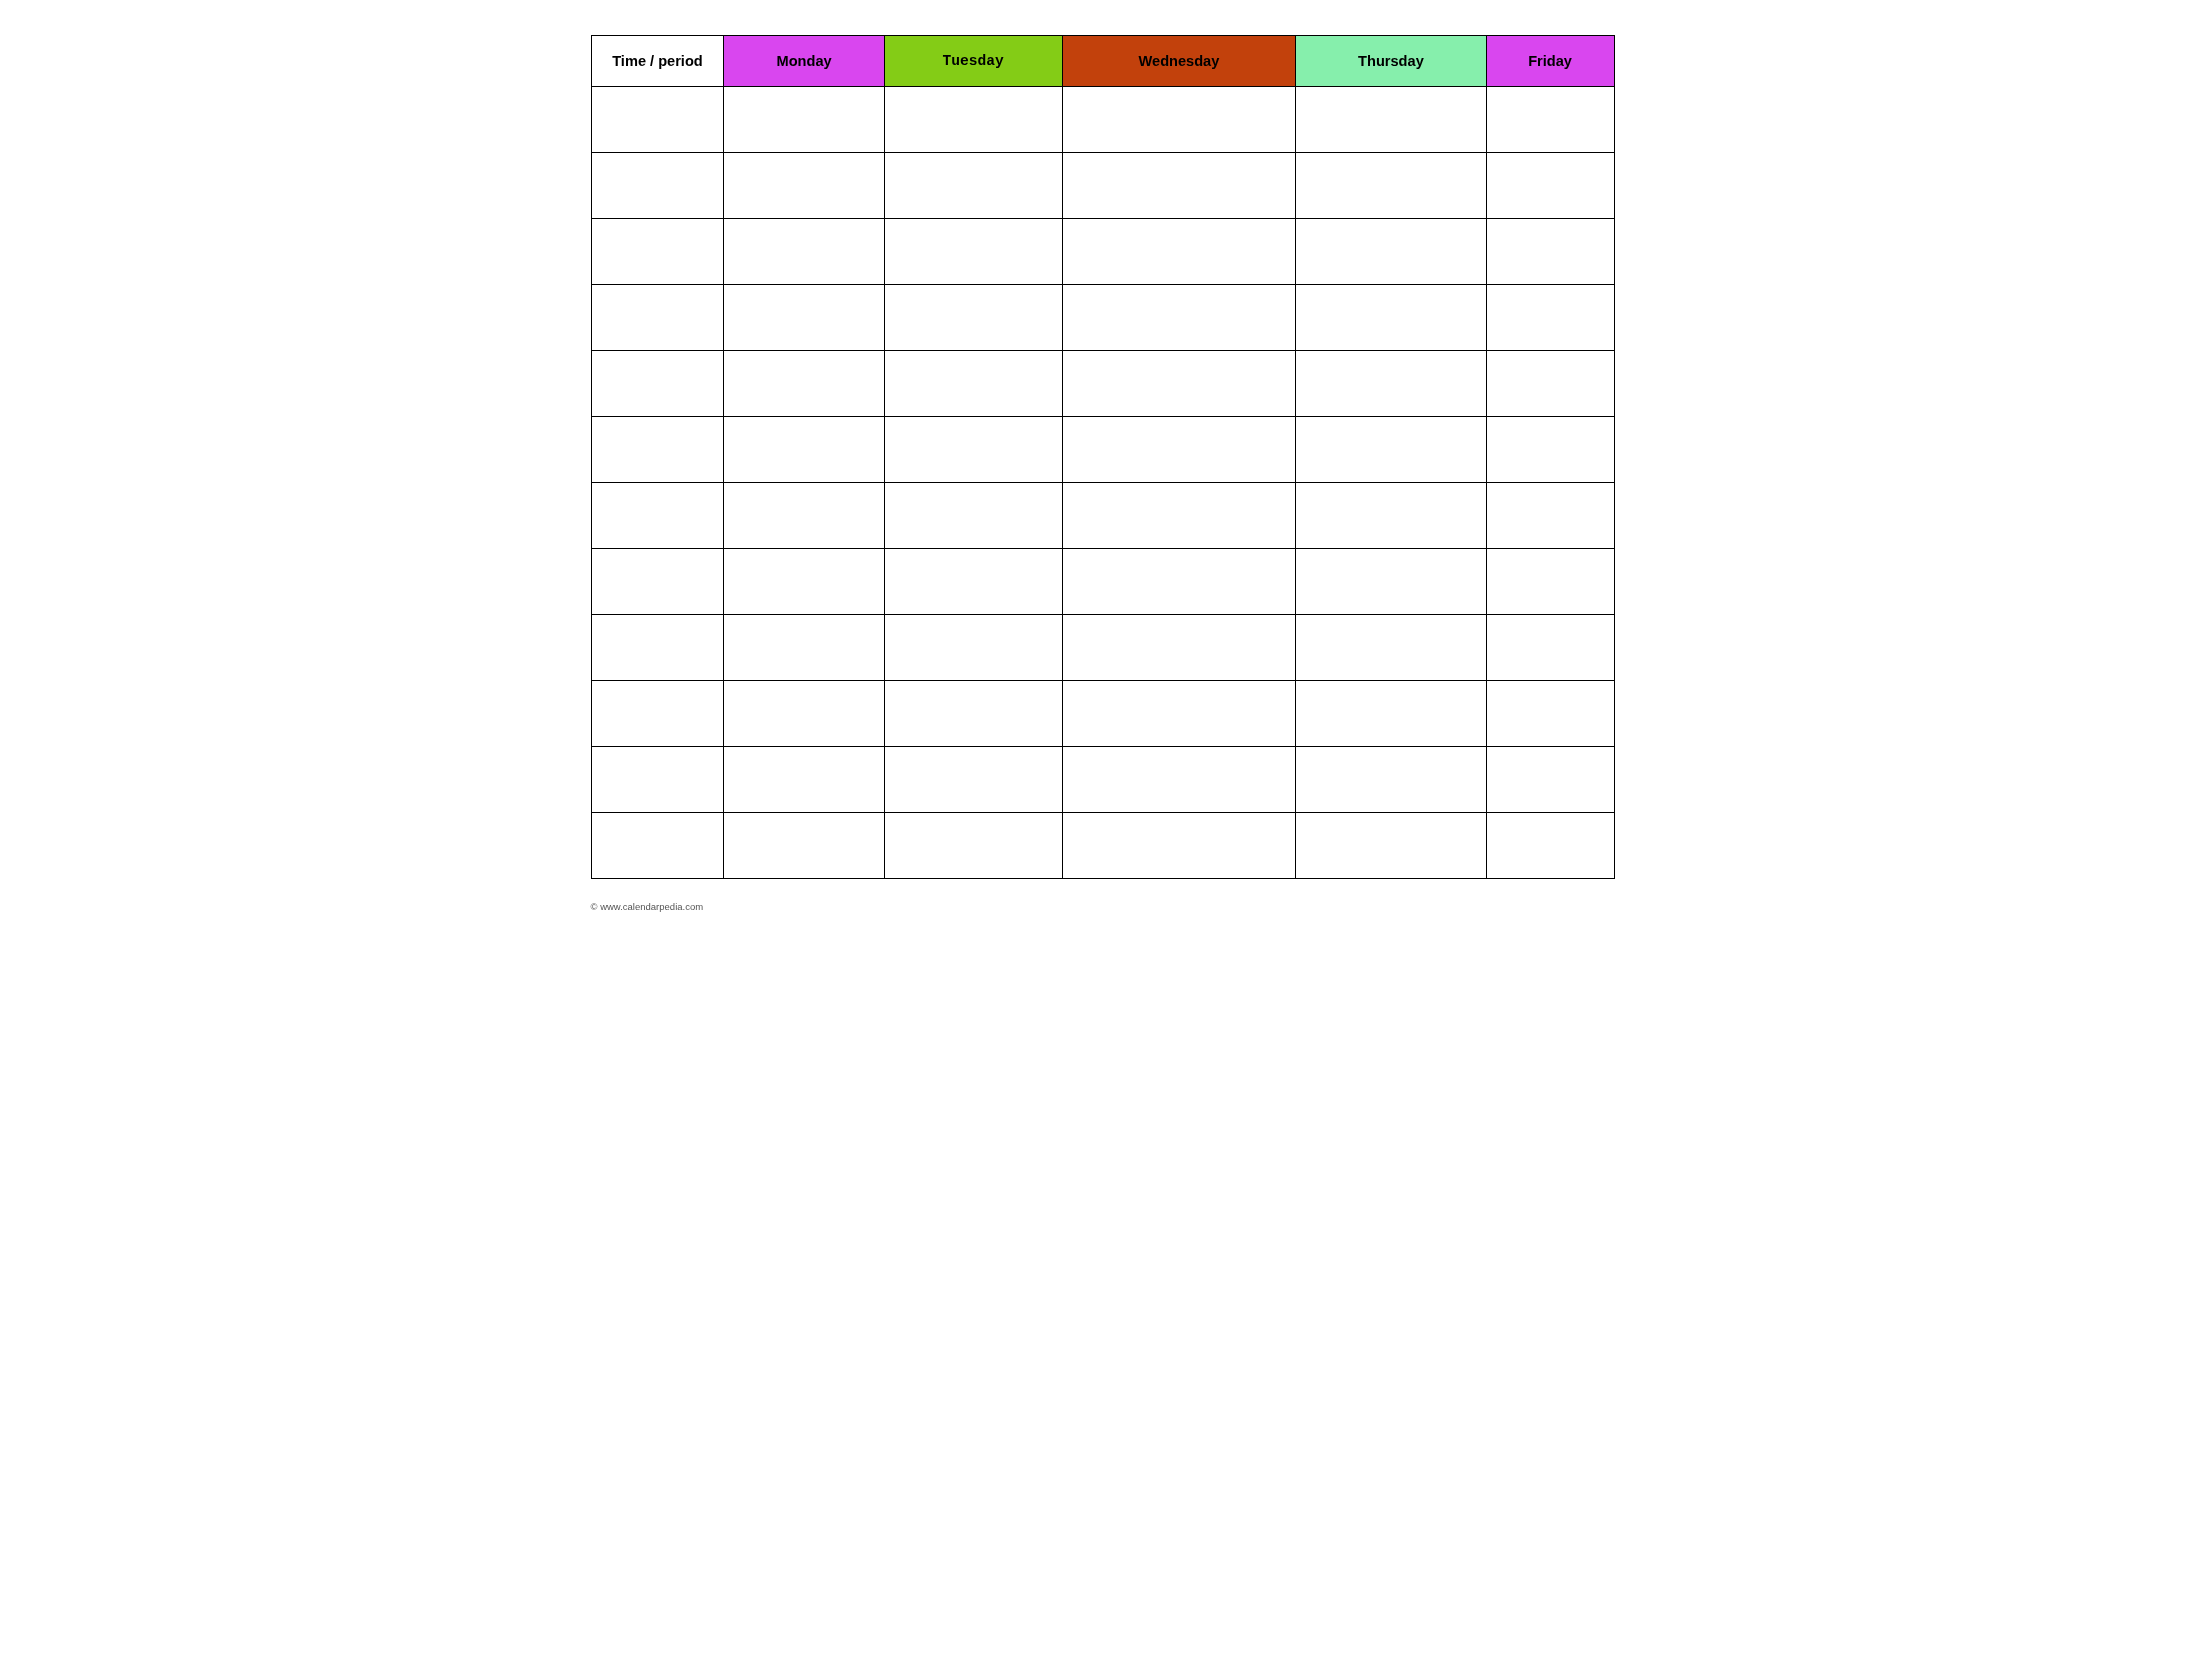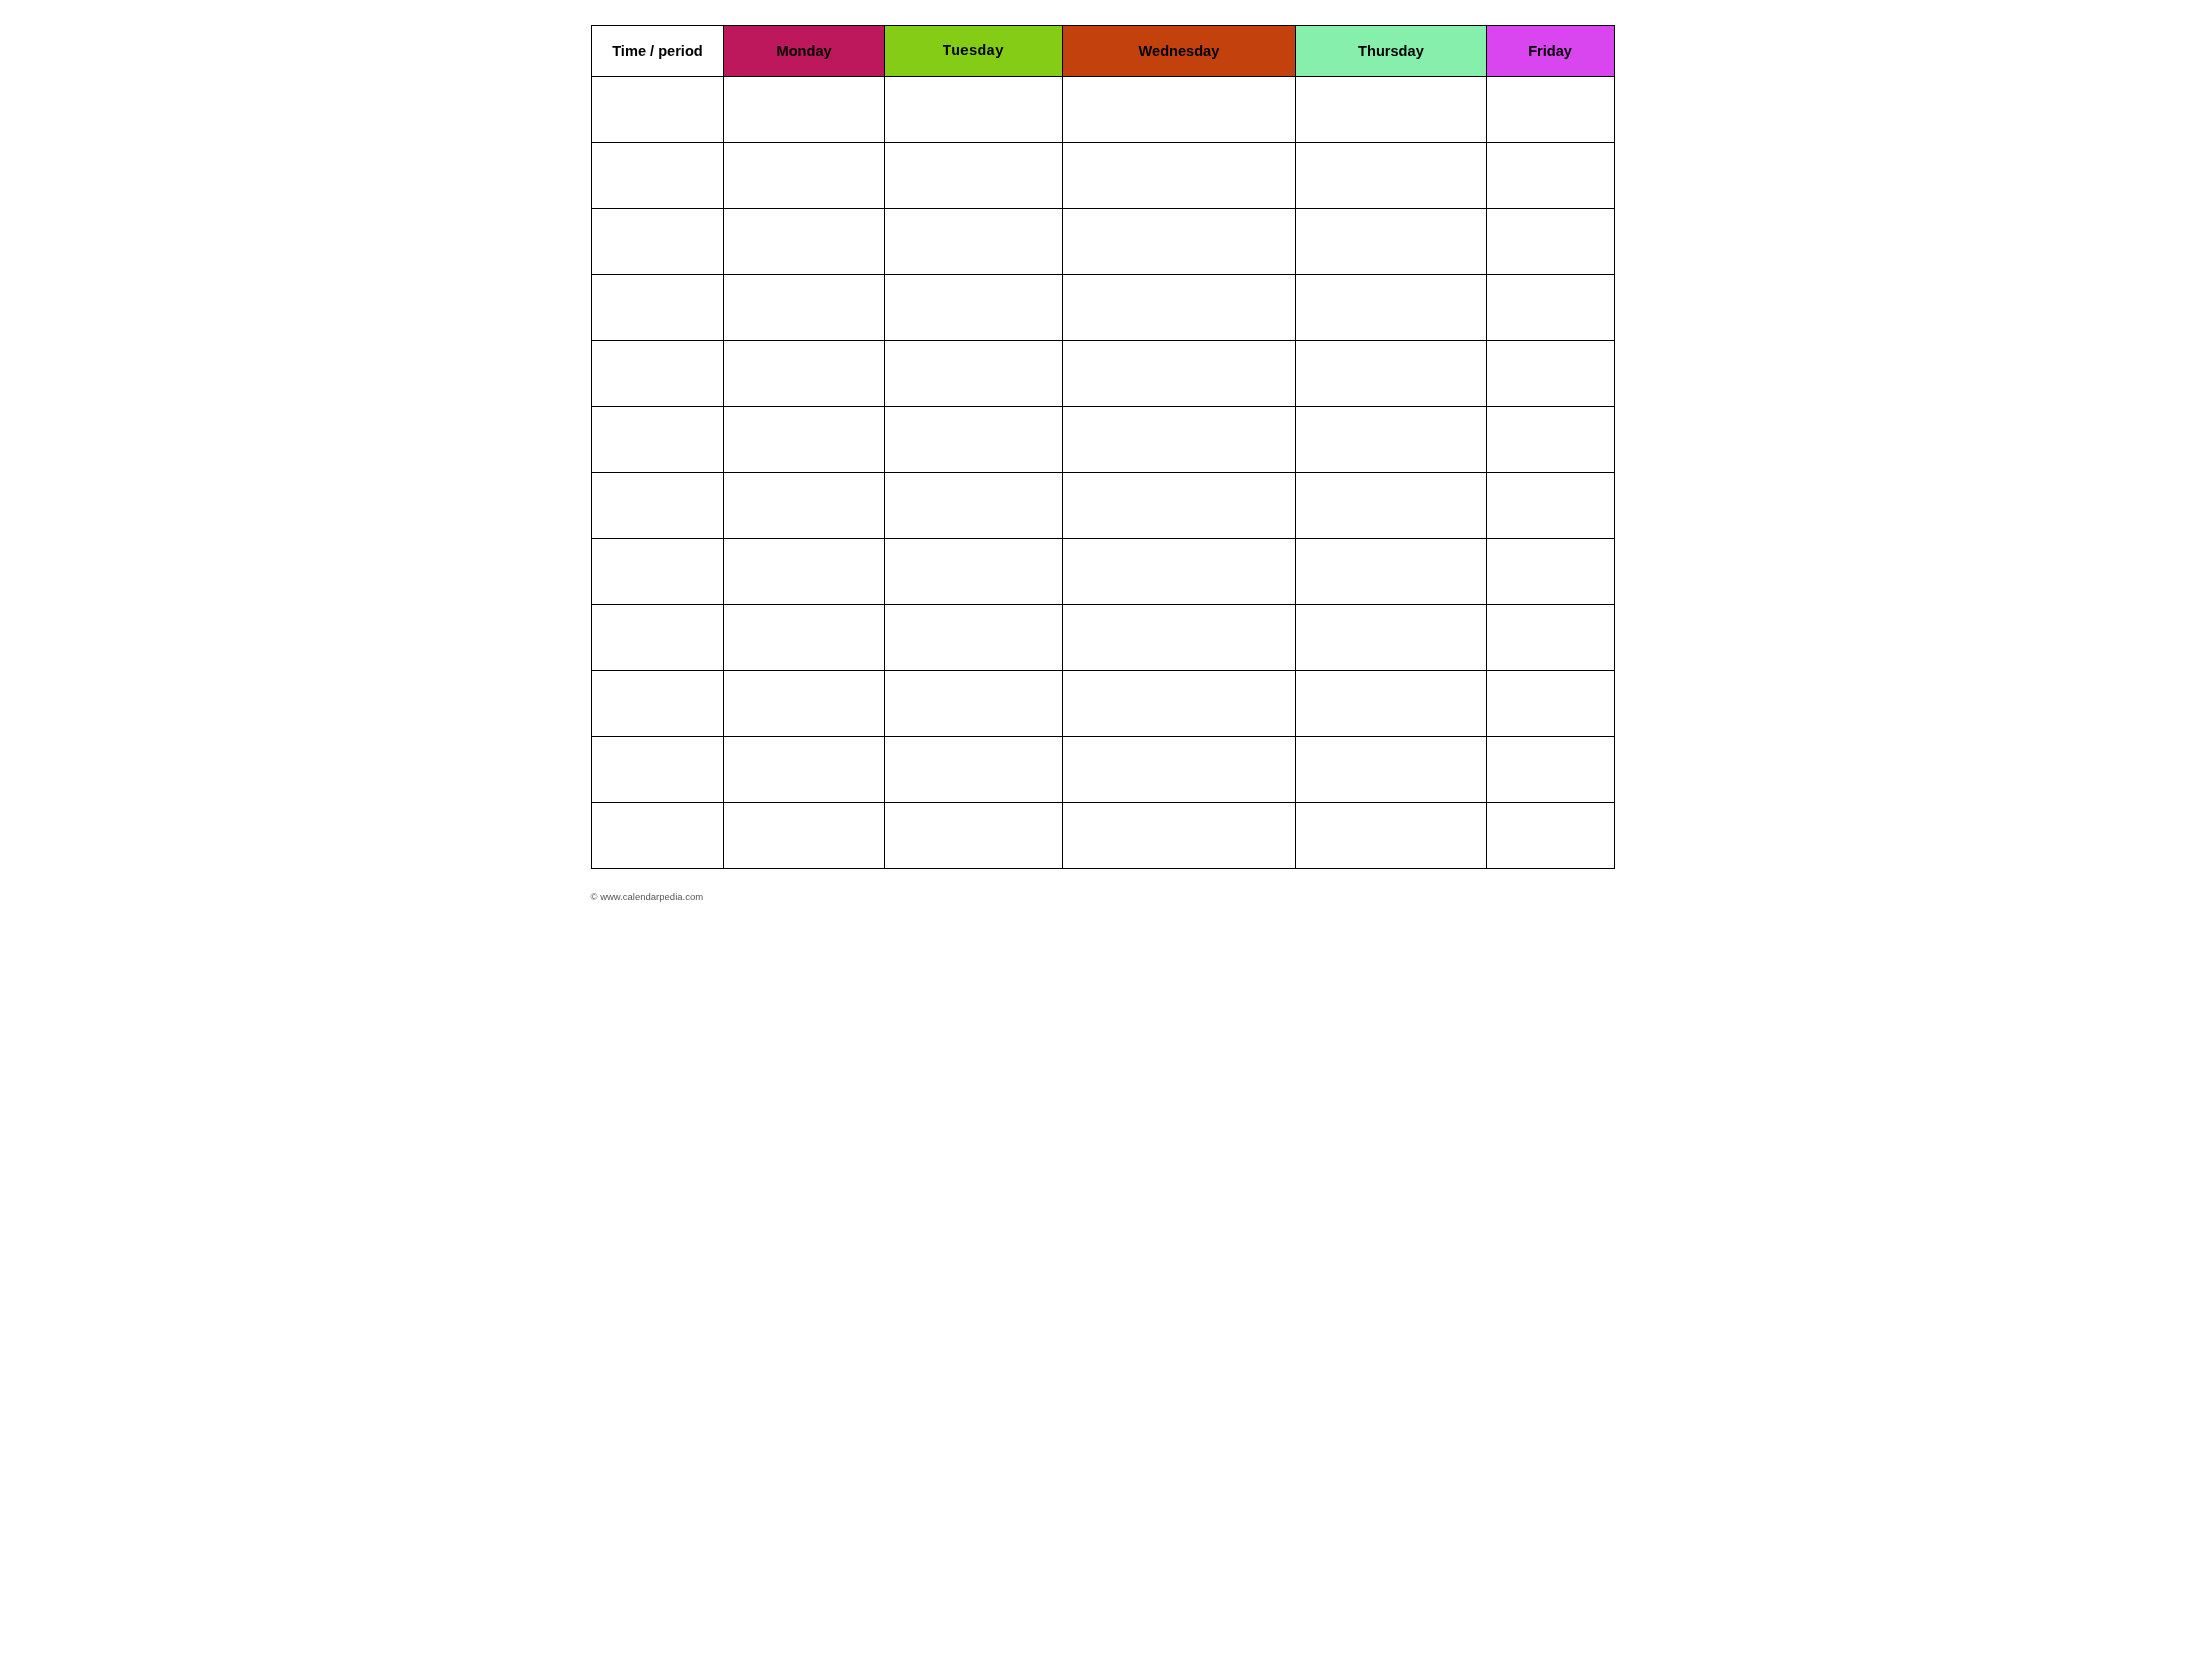--- a/index.html
+++ b/index.html
@@ -69,21 +69,21 @@
 
     .logo-tagline {
       font-size: 9.5px;
       color: #555555;
     }
 
     .schedule-table {
       width: 100%;
       border-collapse: collapse;
       border: 1.5px solid #000000;
-      margin-top: 3px;
+      margin-top: 13px;
     }
 
     .schedule-table th,
     .schedule-table td {
       border: 0.7px solid #000000;
       height: 66px;
       text-align: center;
       vertical-align: middle;
       font-size: 13px;
       font-weight: bold;
@@ -96,21 +96,21 @@
     }
 
     .th-time {
       background-color: #ffffff;
       color: #000000;
       border: 1.5px solid #000000;
       width: 13%;
     }
 
     .th-monday {
-      background-color: #be185d;
+      background-color: #d946ef;
       color: #000000;
     }
 
     .th-tuesday {
       background-color: #84cc16;
       color: #000000;
       font-family: Liberation Mono, monospace;
     }
 
     .th-wednesday {

